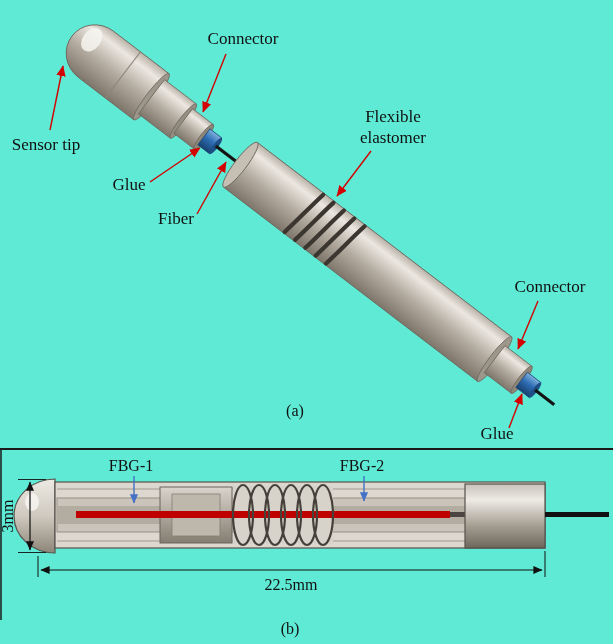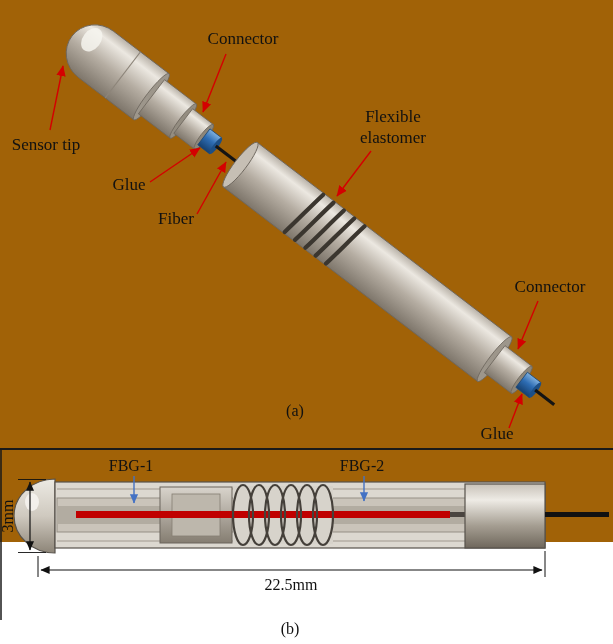--- a/index.html
+++ b/index.html
@@ -1,17 +1,17 @@
 <!DOCTYPE html>
 <html><head>
 <meta charset="utf-8">
 <style>
   html,body{margin:0;padding:0;background:#ffffff;}
   body{width:613px;height:644px;overflow:hidden;}
-  .figure-wrap{width:613px;height:542px;position:relative;background:#a16207;}
+  .figure-wrap{width:613px;height:644px;position:relative;background:#5eead4;}
   svg{display:block;}
   text{font-family:"Liberation Serif","DejaVu Serif",serif;fill:#111111;}
   .lblA{font-size:17px;}
   .lblB{font-size:16px;}
   .cap{font-size:16px;}
   .dim{font-size:16px;}
 </style>
 </head>
 <body>
 

